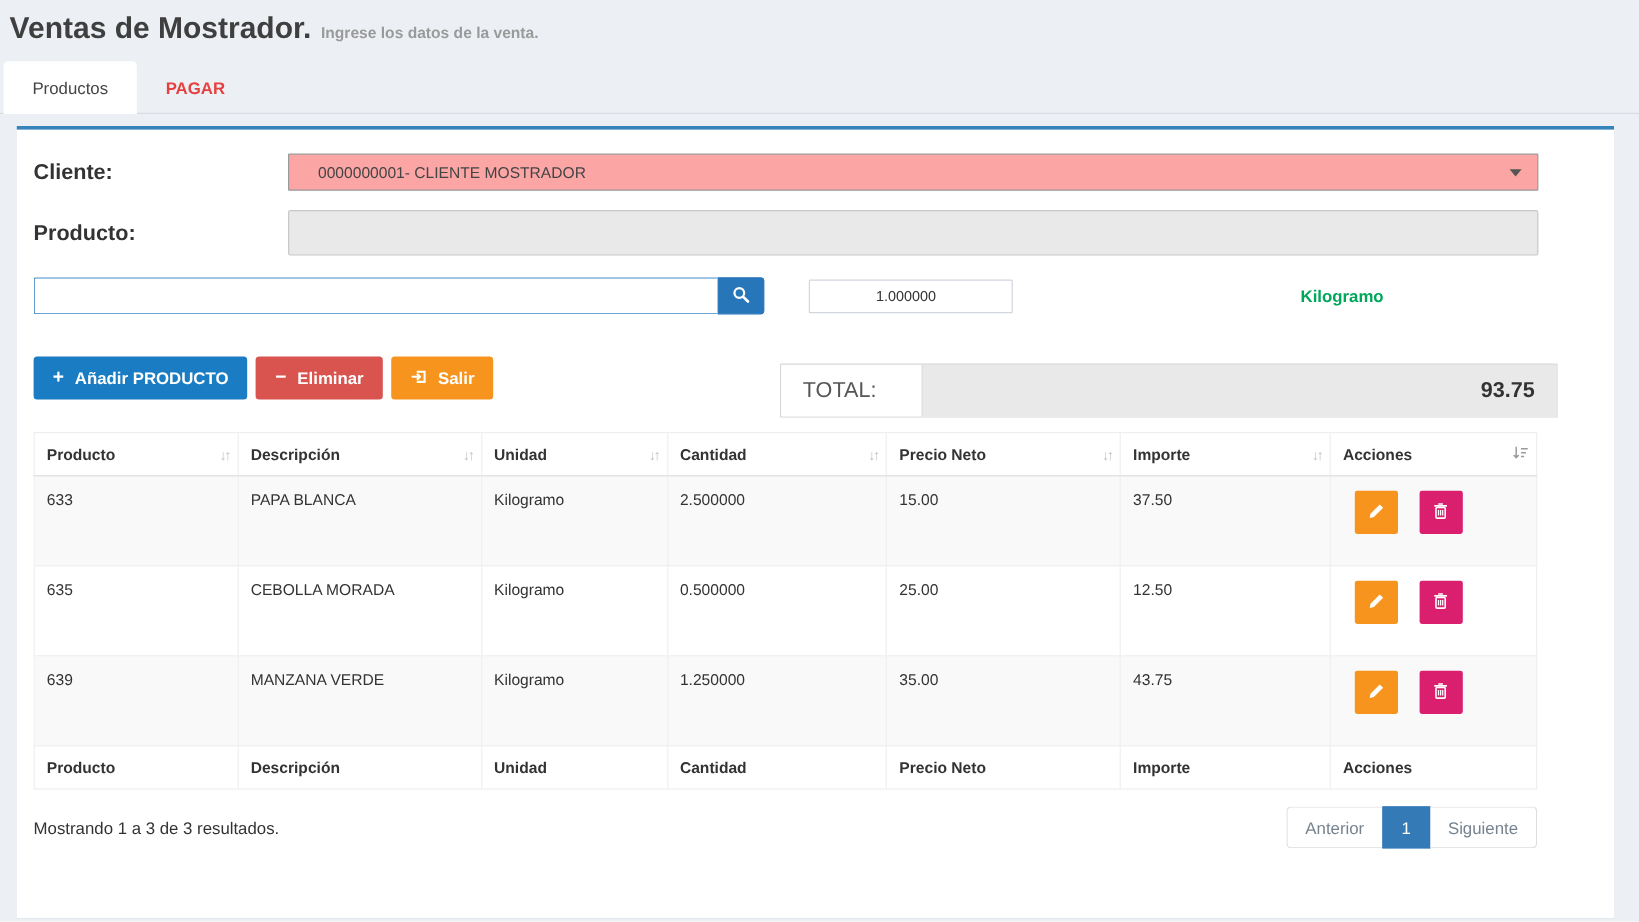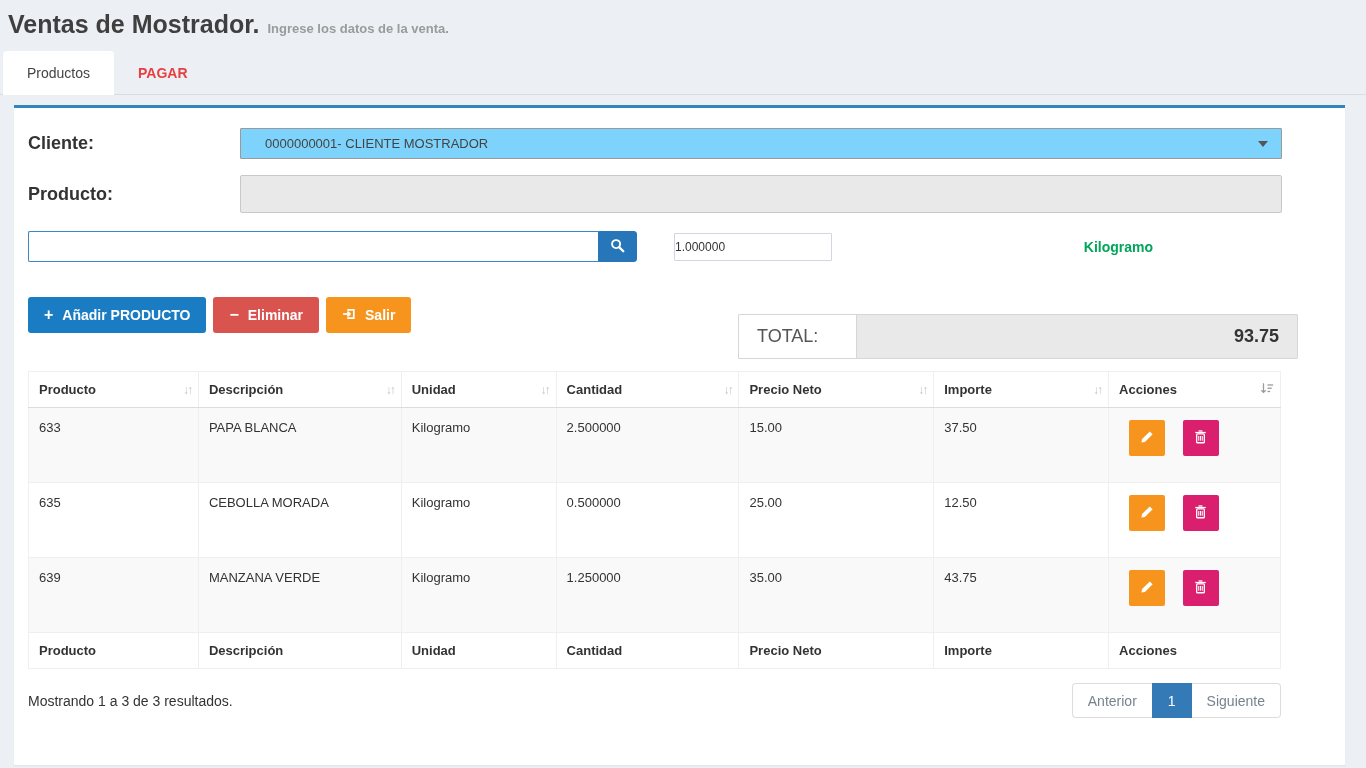--- a/index.html
+++ b/index.html
@@ -35,21 +35,21 @@
     padding:16px 14px 22px 14px;
     border-bottom:1px solid #f4f4f4;
   }
   .inner { padding:20px 0 0 14px; }
 
   
   .form-row { display:flex; align-items:center; margin-bottom:16px; }
   .form-label { width:212px; font-weight:bold; font-size:18px; color:#333; }
   .select-box {
     width:1042px; height:31px; border:1px solid #9a9a9a; border-radius:1px;
-    background:#7dd3fc; position:relative; display:flex; align-items:center;
+    background:#fca5a5; position:relative; display:flex; align-items:center;
     padding-left:24px; font-size:13px; color:#444; cursor:pointer;
   }
   .select-caret {
     position:absolute; right:13px; top:12px;
     width:0; height:0; border-left:5px solid transparent; border-right:5px solid transparent;
     border-top:6px solid #555;
   }
   .disabled-input {
     width:1042px; height:38px; background:#e9e9e9;
     border:1px solid #c8c8c8; border-radius:2px;
@@ -60,39 +60,39 @@
   .search-group { display:flex; width:609px; }
   .search-input {
     flex:1; height:31px; border:1px solid #3a87c8; border-right:none;
     border-radius:2px 0 0 2px; padding:0 8px; font-size:13px; outline:none;
   }
   .search-btn {
     width:39px; height:31px; background:#2776b9; border:1px solid #2776b9;
     border-radius:0 3px 3px 0; display:flex; align-items:center; justify-content:center; cursor:pointer;
   }
   .qty-input {
-    width:158px; height:28px; margin-left:37px;
+    width:170px; height:28px; margin-left:37px;
     border:1px solid #d2d6de; border-radius:1px;
-    text-align:left; padding-right:8px; font-size:12px; color:#333;
+    text-align:center; padding-right:8px; font-size:12px; color:#333;
   }
   .unit-label { color:#00a65a; font-size:14px; font-weight:600; margin-left:auto; margin-right:192px; }
 
   
   .actions-row { display:flex; align-items:flex-start; margin-top:35px; }
   .btn {
     height:36px; display:inline-flex; align-items:center; gap:9px;
     color:#fff; font-size:14px; font-weight:600; border:none; border-radius:3px;
     padding:0 16px; cursor:pointer;
   }
   .btn .glyph { font-size:16px; font-weight:bold; }
   .btn-add { background:#1a7dc3; margin-right:7px; }
   .btn-remove { background:#d9534f; margin-right:7px; }
   .btn-exit { background:#f7941e; }
   .total-group {
-    margin-left:auto; margin-right:47px; width:560px; height:45px; margin-top:17px;
+    margin-left:auto; margin-right:47px; width:648px; height:45px; margin-top:6px;
     display:flex; border:1px solid #d6d6d6; border-radius:1px; overflow:hidden;
   }
   .total-label { background:#fff; border-right:1px solid #d6d6d6; width:118px; display:flex; align-items:center; padding-left:18px; font-size:18px; color:#555; }
   .total-value { flex:1; background:#e9e9e9; display:flex; align-items:center; justify-content:flex-end; padding-right:18px; font-size:18px; font-weight:bold; color:#333; }
 
   
   table.products { border-collapse:collapse; width:1253px; margin-top:12px; font-size:13px; }
   table.products th, table.products td { border:1px solid #efefef; }
   table.products thead th {
     text-align:left; padding:10px 24px 10px 10px; font-weight:bold; color:#333;

